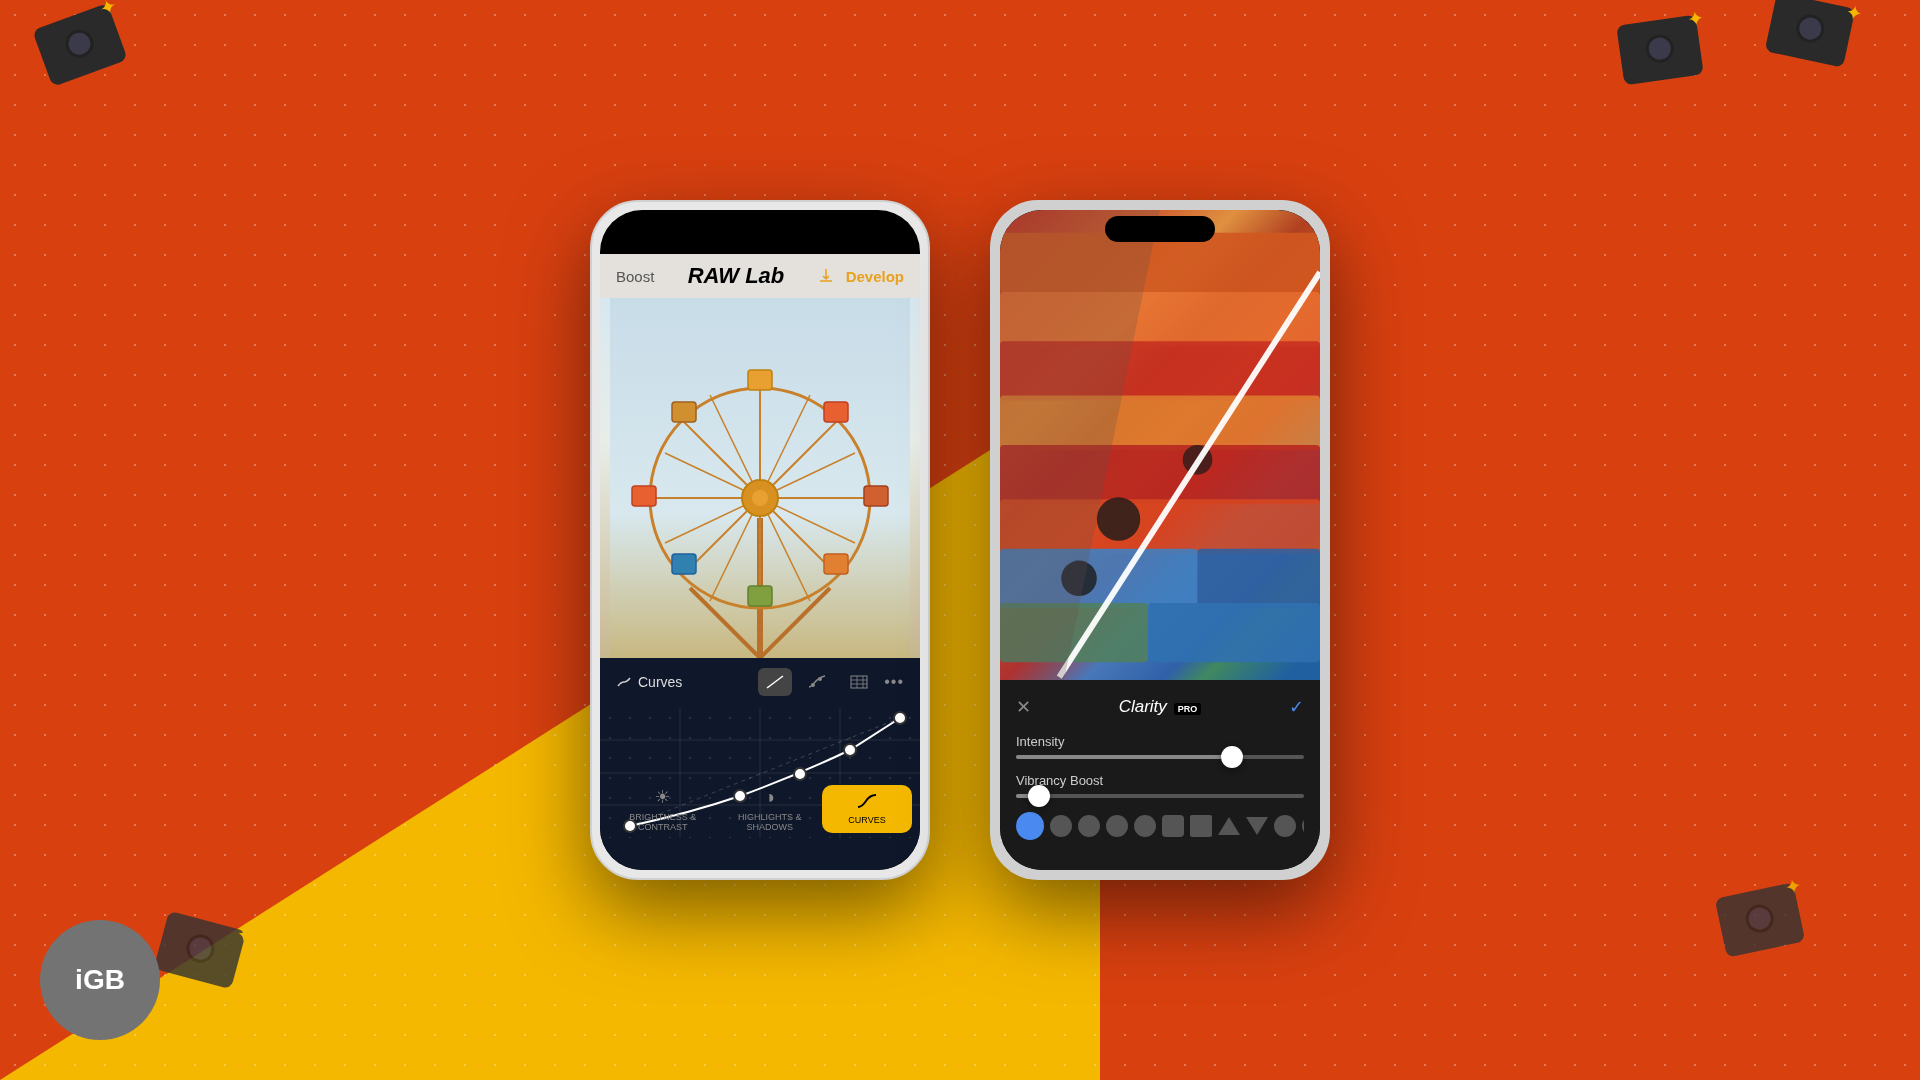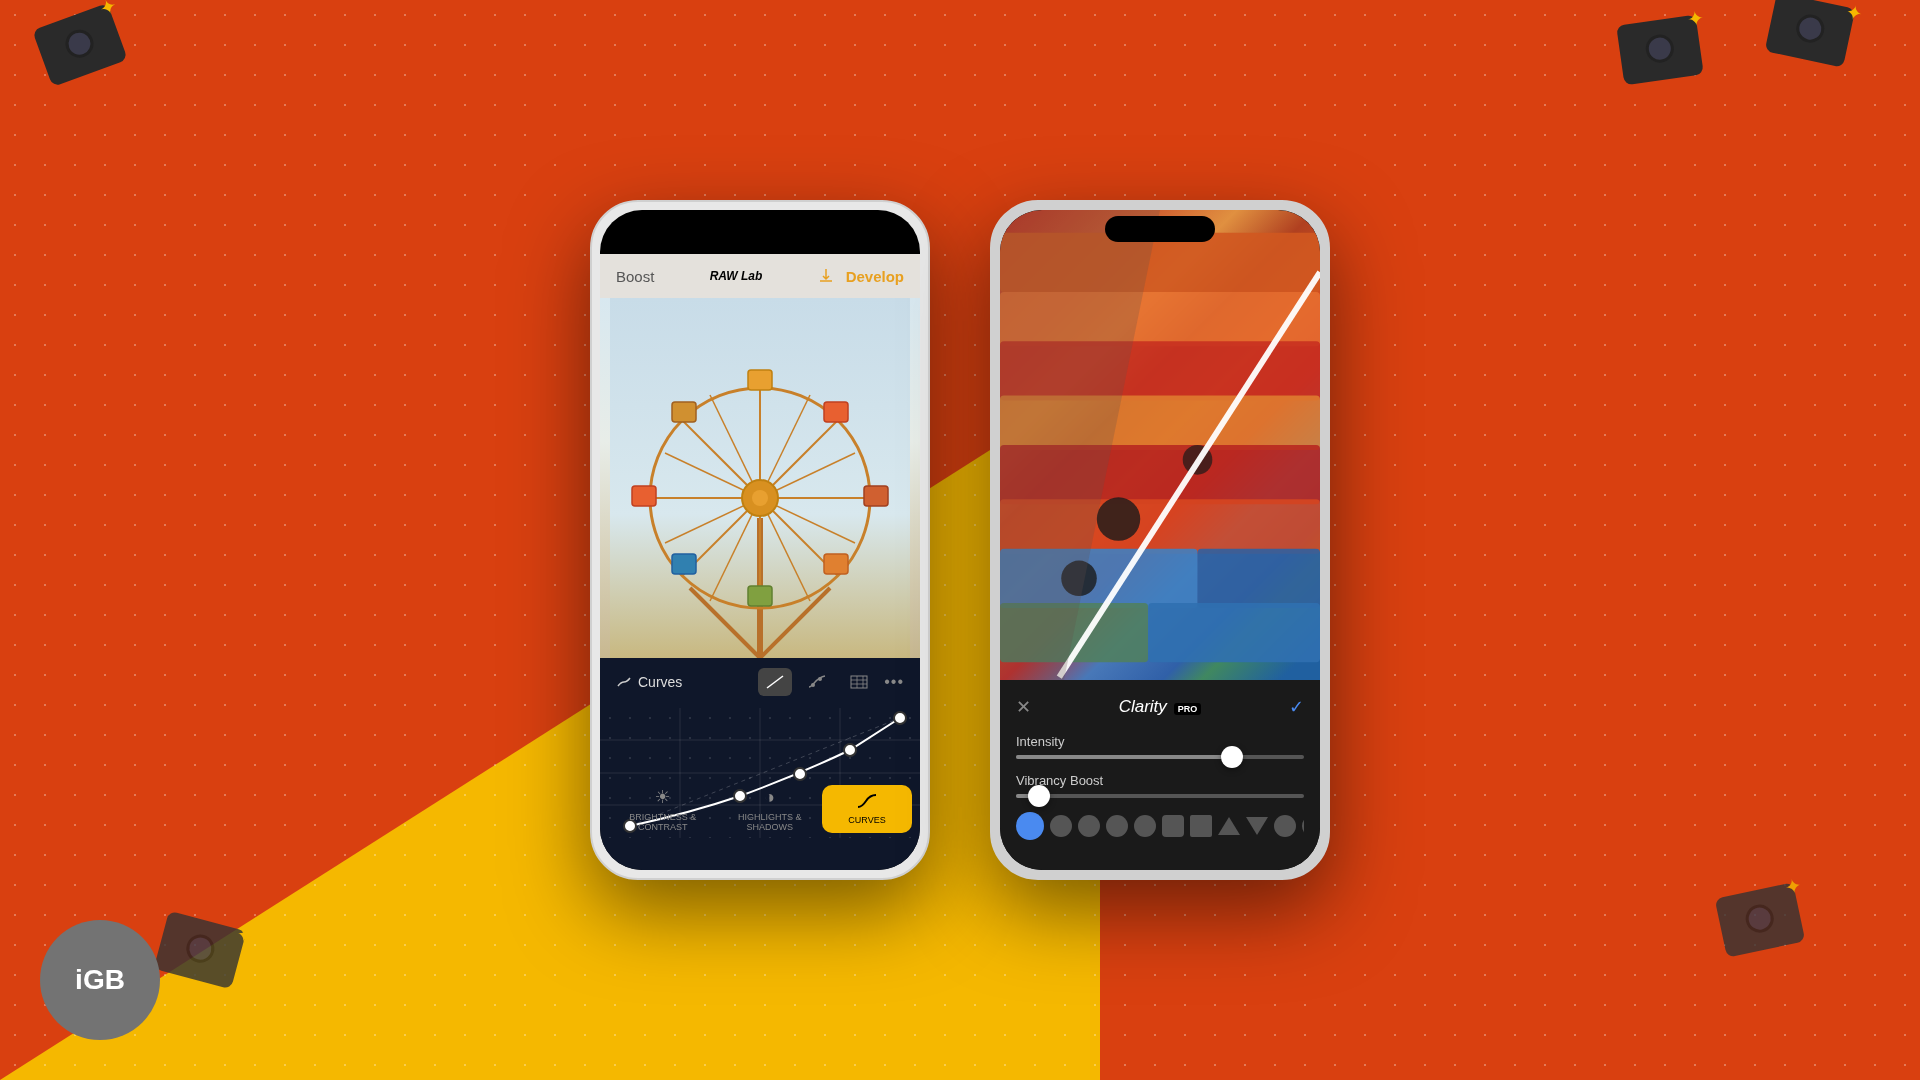--- a/index.html
+++ b/index.html
@@ -161,21 +161,21 @@
       padding: 0 16px;
       z-index: 5;
     }
 
     .rawlab-header .cancel-btn {
       color: #555;
       font-size: 15px;
     }
 
     .rawlab-header .title {
-      font-size: 12px;
+      font-size: 22px;
       font-weight: 600;
       font-style: italic;
       color: #000;
     }
 
     .rawlab-header .develop-btn {
       color: #e8a020;
       font-size: 15px;
       font-weight: 600;
       display: flex;

